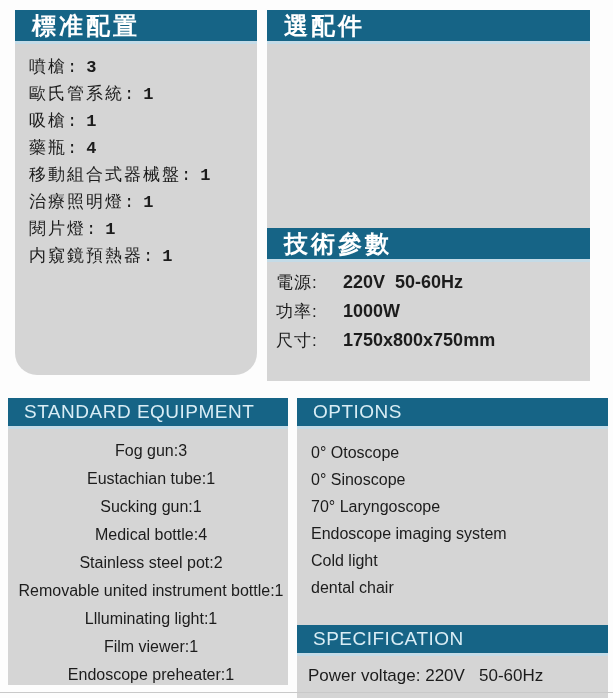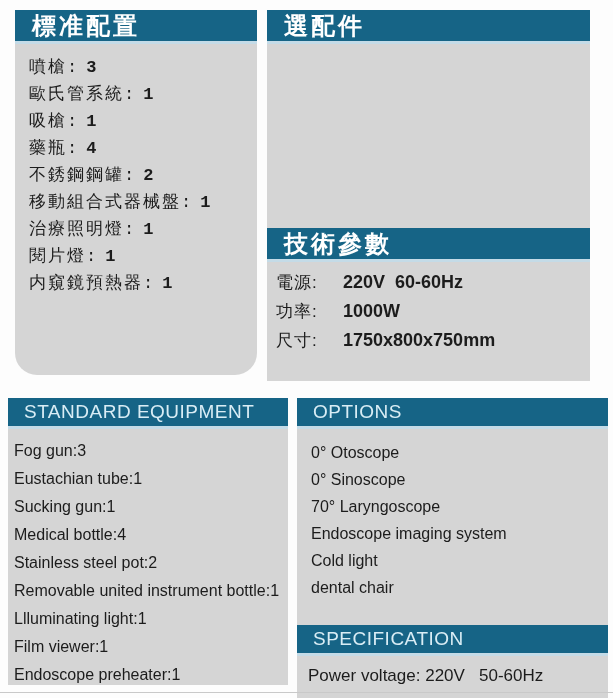--- a/index.html
+++ b/index.html
@@ -79,21 +79,21 @@
     display: inline-block;
     width: 67px;
     letter-spacing: 1px;
   }
   .cn-spec .val {
     font-weight: bold;
     font-size: 18px;
     white-space: pre;
   }
   
-  .en-std .body { padding: 8px 0 0 6px; }
+  .en-std .body { padding: 8px 0 0 6px; text-align: center; }
   .en-std .row {
     line-height: 28px;
     font-size: 16px;
   }
   .en-opt .body { padding: 10px 0 0 14px; }
   .en-opt .row {
     line-height: 27px;
     font-size: 16px;
   }
   .en-spec .body { padding: 7px 0 0 11px; }
@@ -122,36 +122,35 @@
 
 <div class="page">
 
   <div class="panel cn-std" id="p-std-cn">
     <div class="panel-header cn">標准配置</div>
     <div class="body">
       <div class="row"><span>噴槍:</span><span class="num">3</span></div>
       <div class="row"><span>歐氏管系統:</span><span class="num">1</span></div>
       <div class="row"><span>吸槍:</span><span class="num">1</span></div>
       <div class="row"><span>藥瓶:</span><span class="num">4</span></div>
-      <div class="row"><span>不銹鋼鋼罐:</span><span class="num">2</span></div>
       <div class="row"><span>移動組合式器械盤:</span><span class="num">1</span></div>
       <div class="row"><span>治療照明燈:</span><span class="num">1</span></div>
       <div class="row"><span>閱片燈:</span><span class="num">1</span></div>
       <div class="row"><span>内窺鏡預熱器:</span><span class="num">1</span></div>
     </div>
   </div>
 
   <div class="panel cn-opt" id="p-opt-cn">
     <div class="panel-header cn">選配件</div>
   </div>
 
   <div class="panel cn-spec" id="p-spec-cn">
     <div class="panel-header cn">技術參數</div>
     <div class="body">
-      <div class="row"><span class="lbl">電源:</span><span class="val">220V  60-60Hz</span></div>
+      <div class="row"><span class="lbl">電源:</span><span class="val">220V  50-60Hz</span></div>
       <div class="row"><span class="lbl">功率:</span><span class="val">1000W</span></div>
       <div class="row"><span class="lbl">尺寸:</span><span class="val">1750x800x750mm</span></div>
     </div>
   </div>
 
   <div class="panel en-std" id="p-std-en">
     <div class="panel-header en">STANDARD EQUIPMENT</div>
     <div class="body">
       <div class="row">Fog gun:3</div>
       <div class="row">Eustachian tube:1</div>

